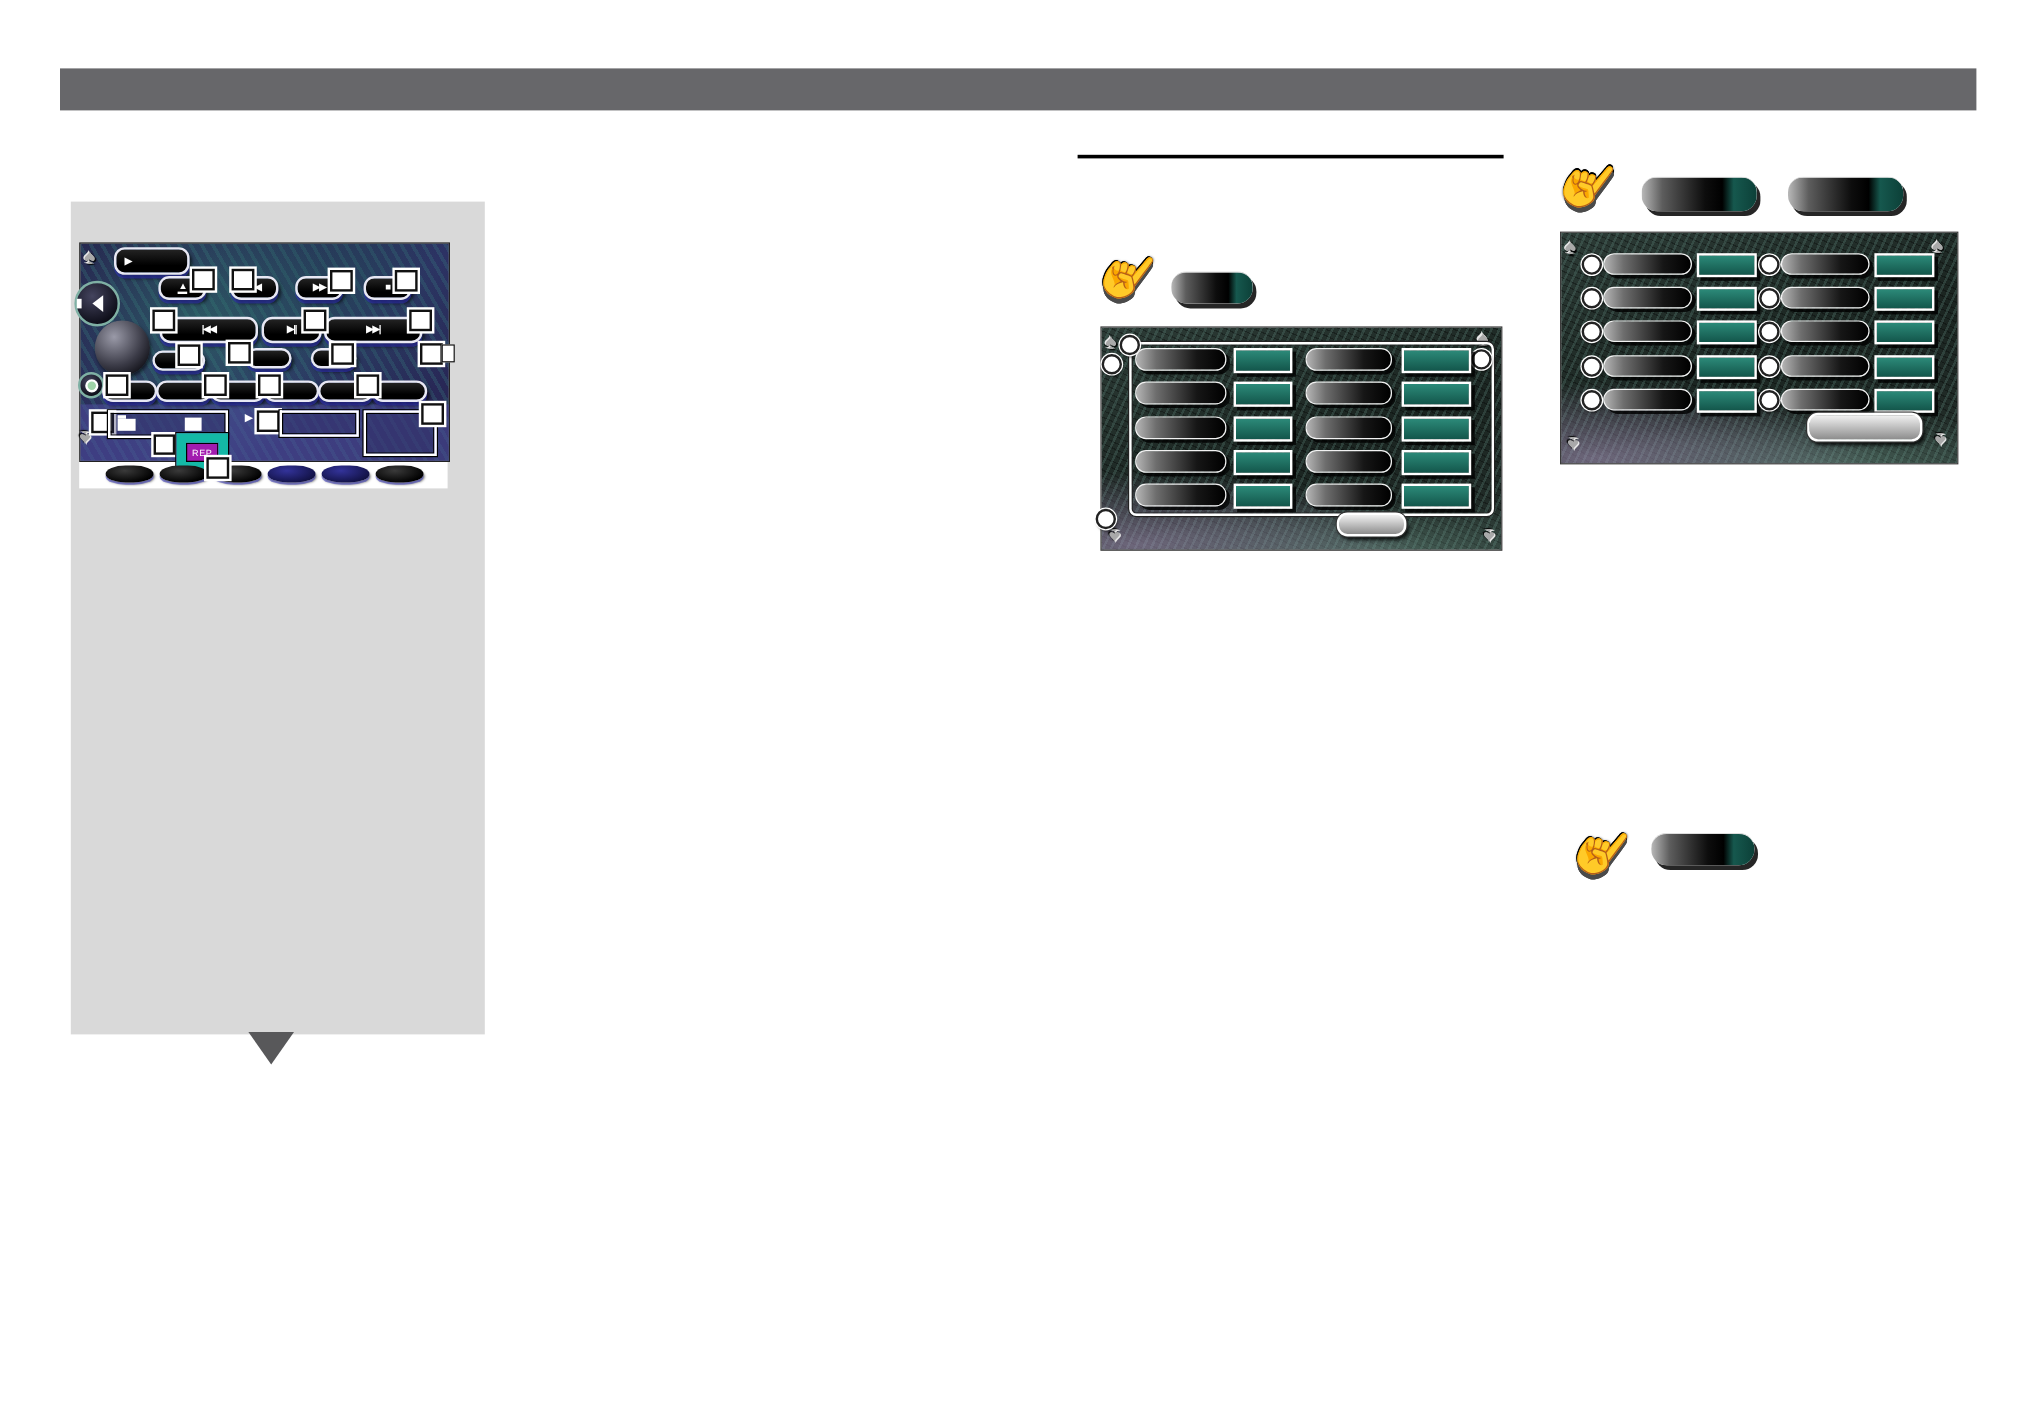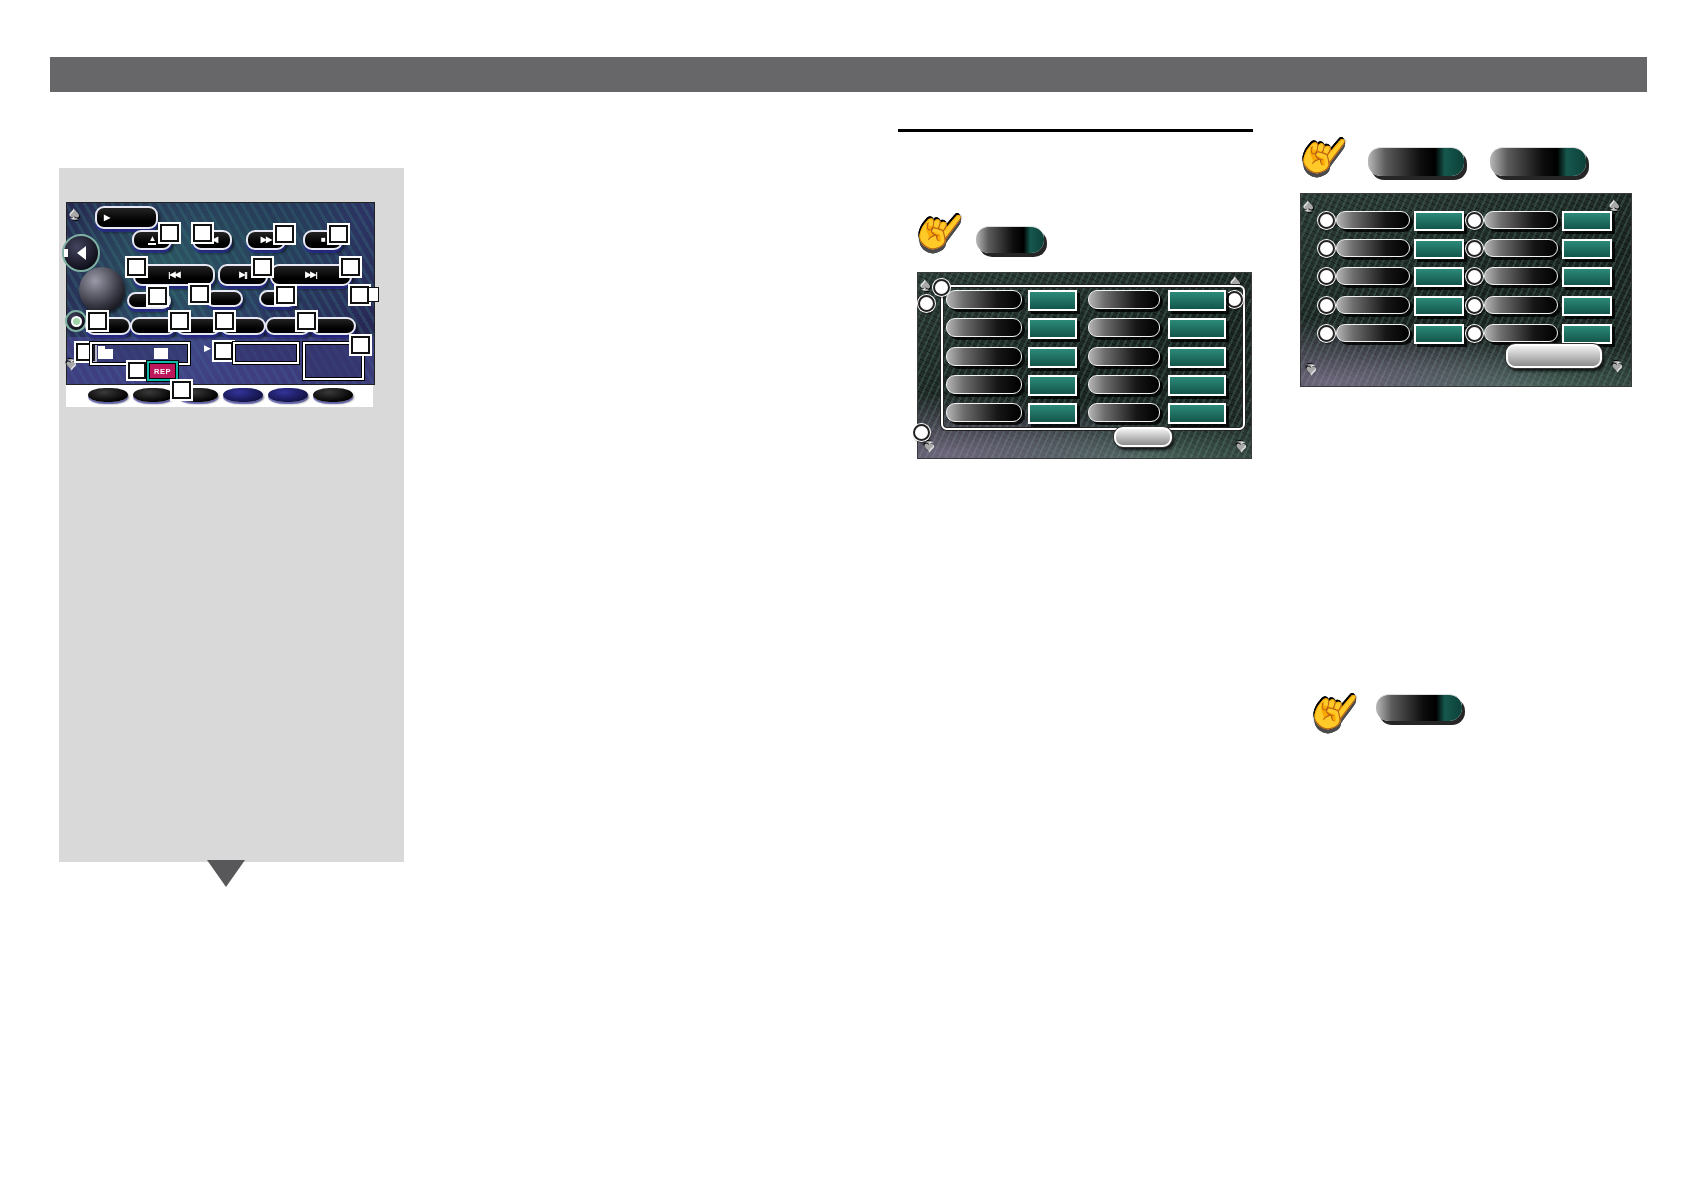--- a/index.html
+++ b/index.html
@@ -44,22 +44,22 @@
   .spade{position:absolute;color:#a9a9a9;font-size:18px;line-height:1;
       text-shadow:-1px -1px 0 #e8e8e8,1px 1px 1px #000;}
   .spade.down{transform:rotate(180deg);}
 
   .wbox{position:absolute;border:2px solid #fff;box-shadow:0 0 0 1px #000, inset 0 0 0 1px #000;
       background:rgba(40,40,90,.35);}
 
   .folder{position:absolute;width:15px;height:10px;background:#fff;}
   .folder::before{content:"";position:absolute;top:-3px;left:0;width:7px;height:3px;background:#fff;}
 
-  .repbox{position:absolute;border:2px solid #14b8a6;box-shadow:0 0 0 1px #000, inset 0 0 0 1px #000;
-      background:#be185d;color:#fff;font-size:7.5px;font-weight:bold;letter-spacing:.5px;
+  .repbox{position:absolute;border:8px solid #14b8a6;box-shadow:0 0 0 1px #000, inset 0 0 0 1px #000;
+      background:#a21caf;color:#fff;font-size:7.5px;font-weight:normal;letter-spacing:.5px;
       display:flex;align-items:center;justify-content:center;}
 
   
   .tealscr{background:
       radial-gradient(ellipse 120% 55% at 8% 98%, rgba(176,156,196,.55), transparent 60%),
       radial-gradient(ellipse 110% 45% at 68% 102%, rgba(120,165,150,.45), transparent 55%),
       repeating-linear-gradient(115deg, rgba(95,135,125,.28) 0 2px, transparent 2px 6px),
       repeating-linear-gradient(25deg, rgba(0,0,0,.32) 0 1px, transparent 1px 5px),
       linear-gradient(160deg,#2c3b36,#1a2420 55%,#232e2a);
       border:1px solid #3a3a3a;}

